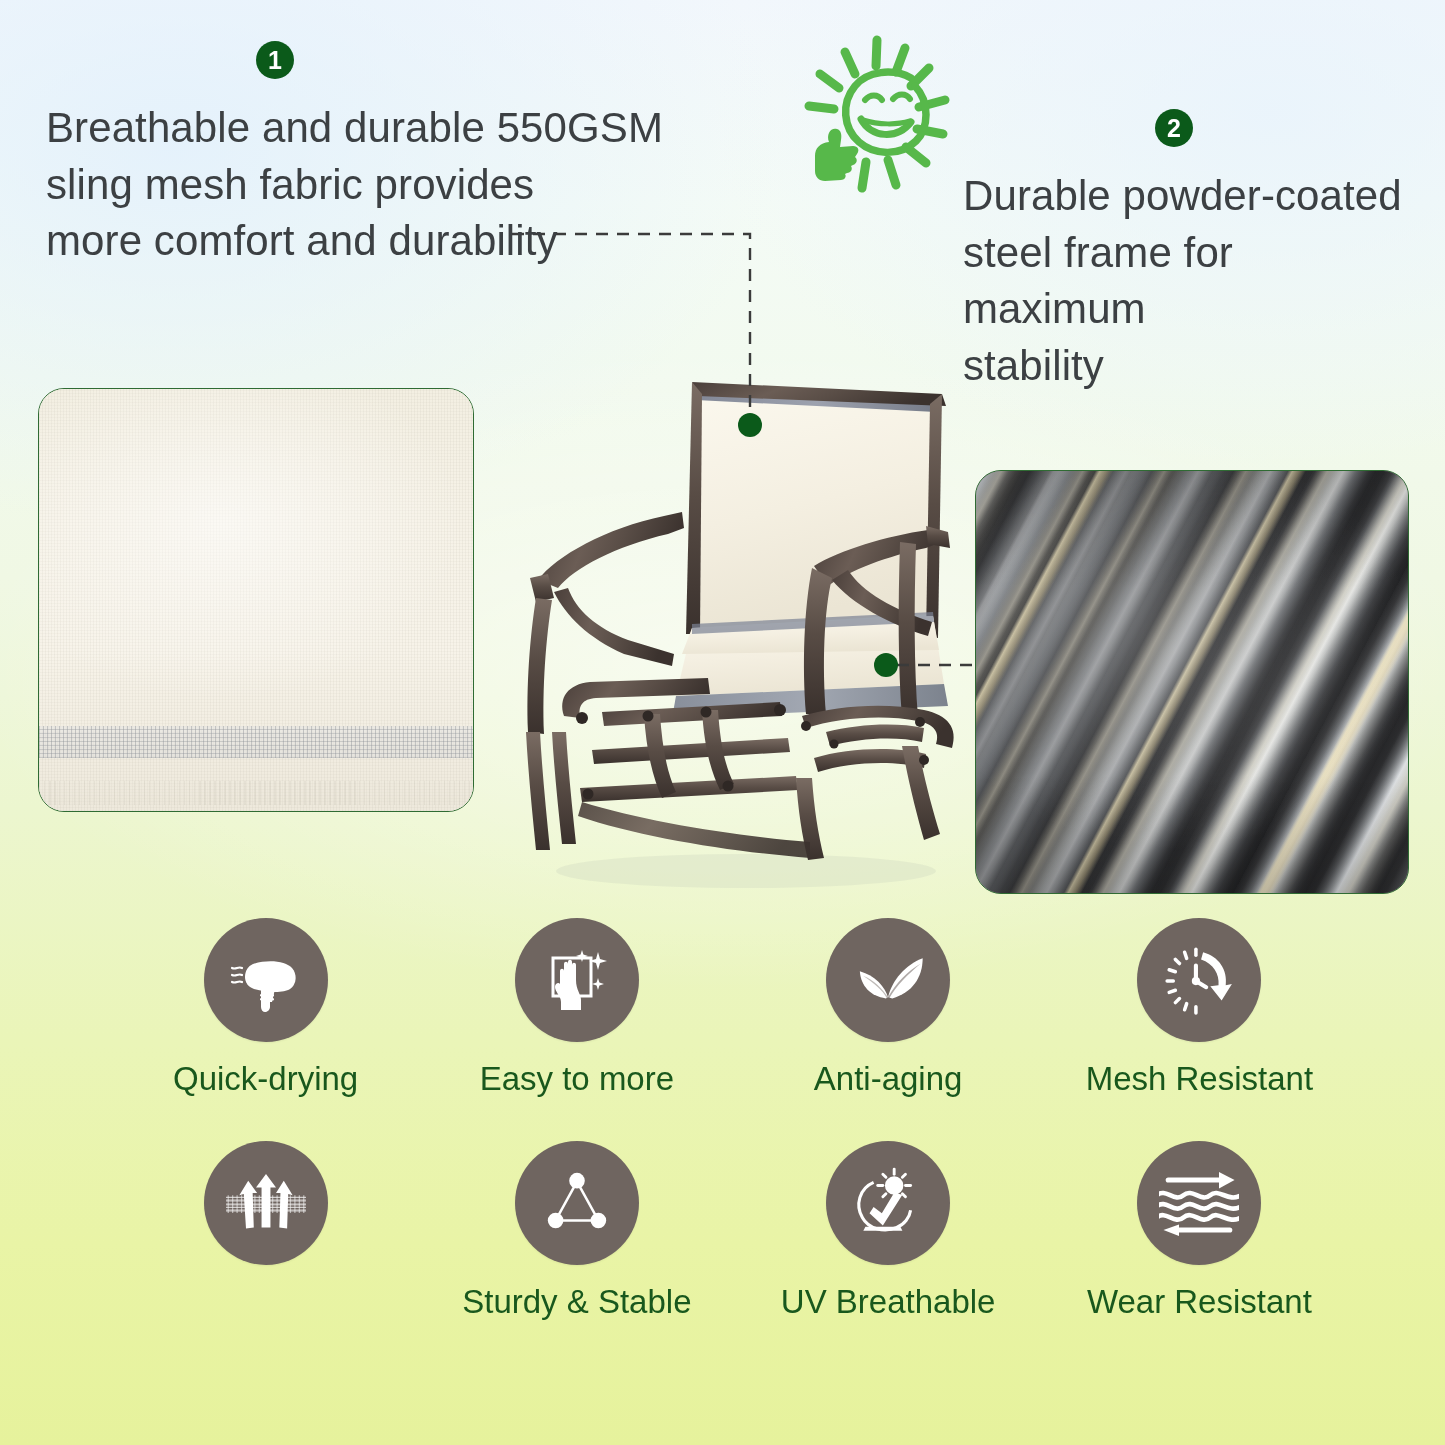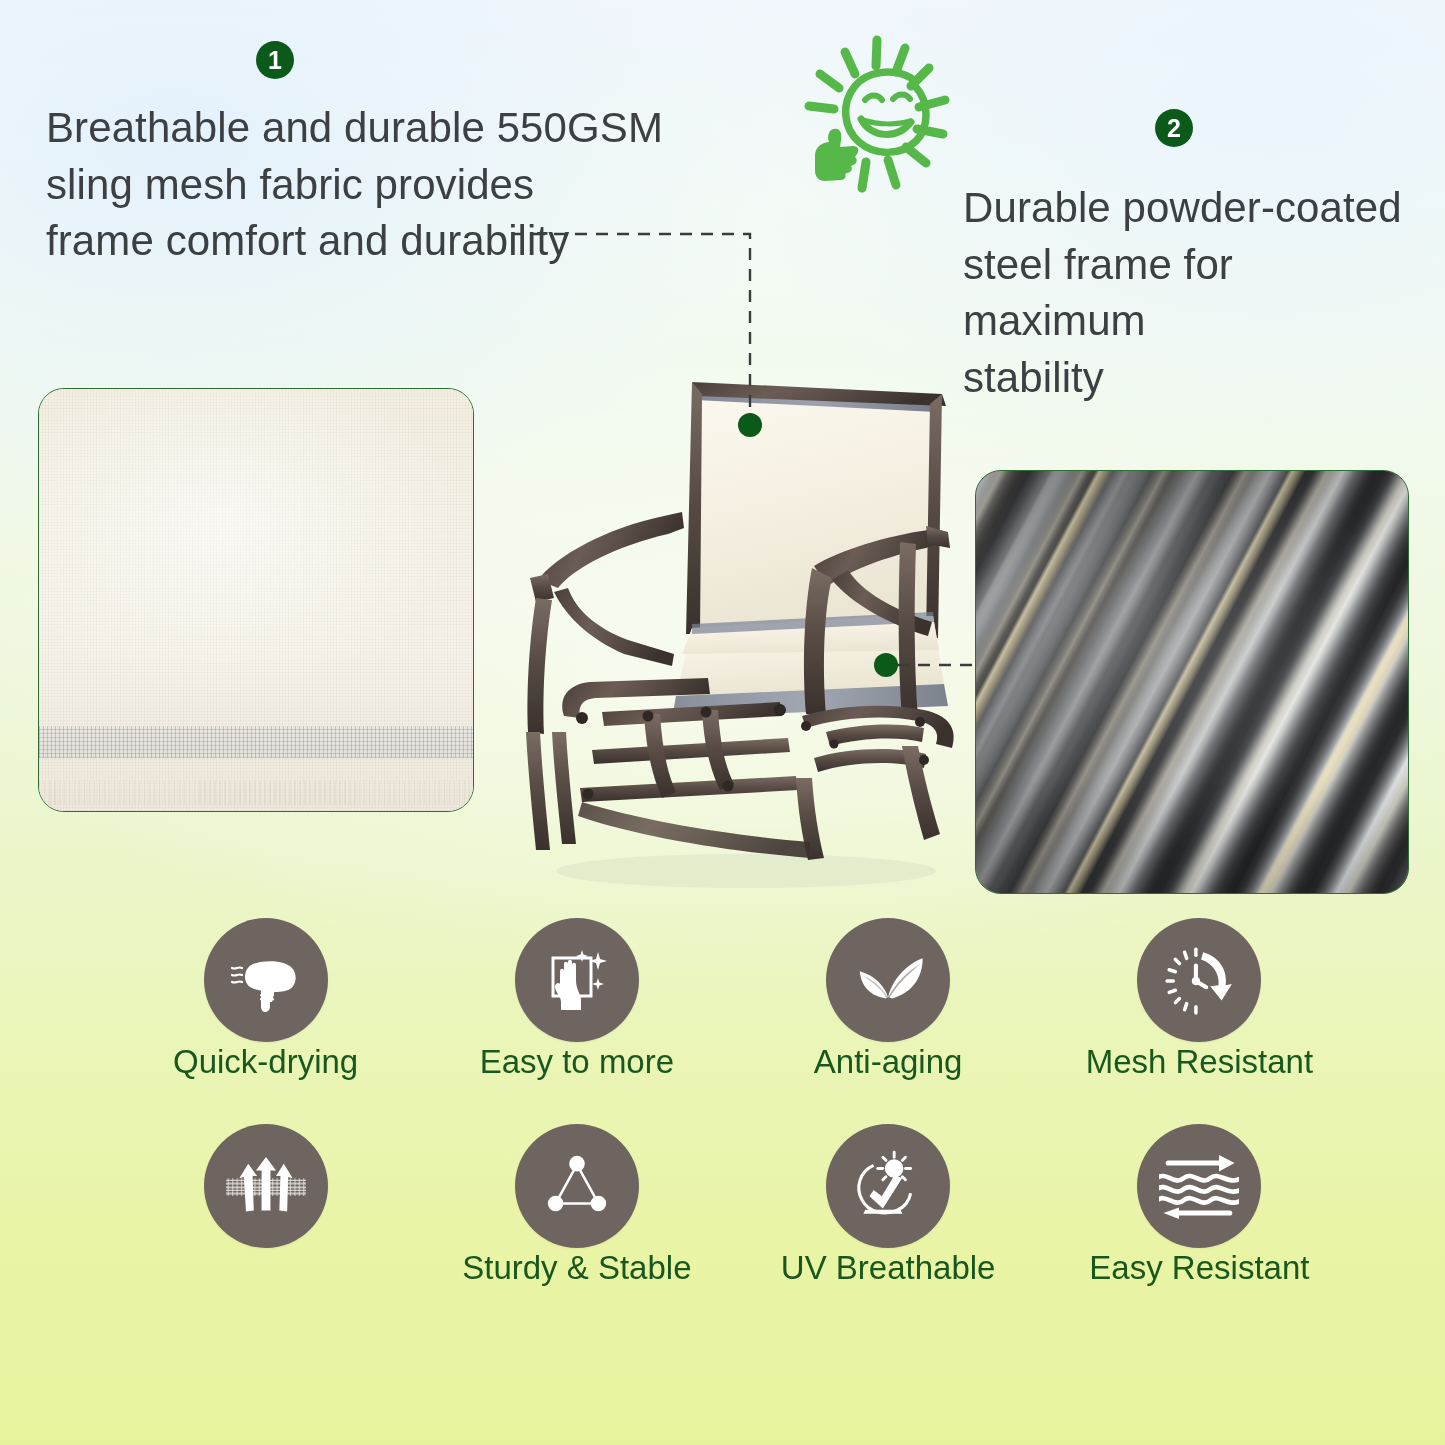--- a/index.html
+++ b/index.html
@@ -53,21 +53,21 @@
     position:absolute;
     color:#3c4043;
     font-size:42px;
     line-height:1.35;
     letter-spacing:.1px;
     font-family:"Liberation Sans Narrow","Liberation Sans", sans-serif;
     z-index:6;
     white-space:pre-line;
   }
   #text1{left:46px;top:100px;width:620px;}
-  #text2{left:963px;top:180px;width:450px;}
+  #text2{left:963px;top:168px;width:450px;}
 
   
   #sun{position:absolute;left:793px;top:30px;width:180px;height:170px;z-index:6;}
 
   
   #fabric-panel{
     position:absolute;left:38px;top:388px;width:434px;height:422px;
     border:1.6px solid #2f6b33;border-radius:26px;
     overflow:hidden;
     background:#f5f1e5;
@@ -164,20 +164,21 @@
     display:flex;flex-direction:column;align-items:center;
   }
   .icon-circle{
     width:124px;height:124px;border-radius:50%;
     background:#6f6560;
     display:flex;align-items:center;justify-content:center;
     box-shadow:0 1px 2px rgba(0,0,0,.06);
   }
   .icon-circle svg{display:block;}
   .feature-label{
+    margin-top:17px;
     color:#19581d;
     font-size:33px;
     line-height:1.22;
     text-align:center;
     font-family:"Liberation Sans Narrow","Liberation Sans", sans-serif;
     white-space:pre-line;
     font-weight:500;
   }
 </style>
 </head>
@@ -190,21 +191,21 @@
     <path d="M 512 234 L 750 234 L 750 425" fill="none" stroke="#3b3b3b" stroke-width="2.4" stroke-dasharray="12 9"></path>
 
     <path d="M 897 665 L 975 665" fill="none" stroke="#3b3b3b" stroke-width="2.4" stroke-dasharray="12 9"></path>
   </svg>
 
   <div class="badge" id="badge1">1</div>
   <div class="badge" id="badge2">2</div>
 
   <div class="callout-text" id="text1">Breathable and durable 550GSM
 sling mesh fabric provides
-frame comfort and durability</div>
+more comfort and durability</div>
   <div class="callout-text" id="text2">Durable powder-coated
 steel frame for maximum
 stability</div>
 
   <svg id="sun" viewBox="0 0 180 170">
     <g stroke="#57b84a" stroke-linecap="round" fill="none">
 
       <g stroke-width="9">
         <path d="M84 10 L83 36"></path>
         <path d="M52 22 L62 44"></path>
@@ -539,17 +540,17 @@
             <path d="M-2 39 C6 32 14 46 22 39 C30 32 38 46 46 39 C54 32 62 46 74 39"></path>
             <path d="M-2 49 C6 42 14 56 22 49 C30 42 38 56 46 49 C54 42 62 56 74 49"></path>
           </g>
 
           <g fill="#fff">
             <rect x="16" y="58" width="50" height="4.6" rx="2.3"></rect>
             <path d="M18 55.3 L4 60.3 L18 65.6 Z"></path>
           </g>
         </svg>
       </div>
-      <div class="feature-label">Easy Resistant</div>
+      <div class="feature-label">Wear Resistant</div>
     </div>
 
   </div>
 </div>
 
 </body></html>

